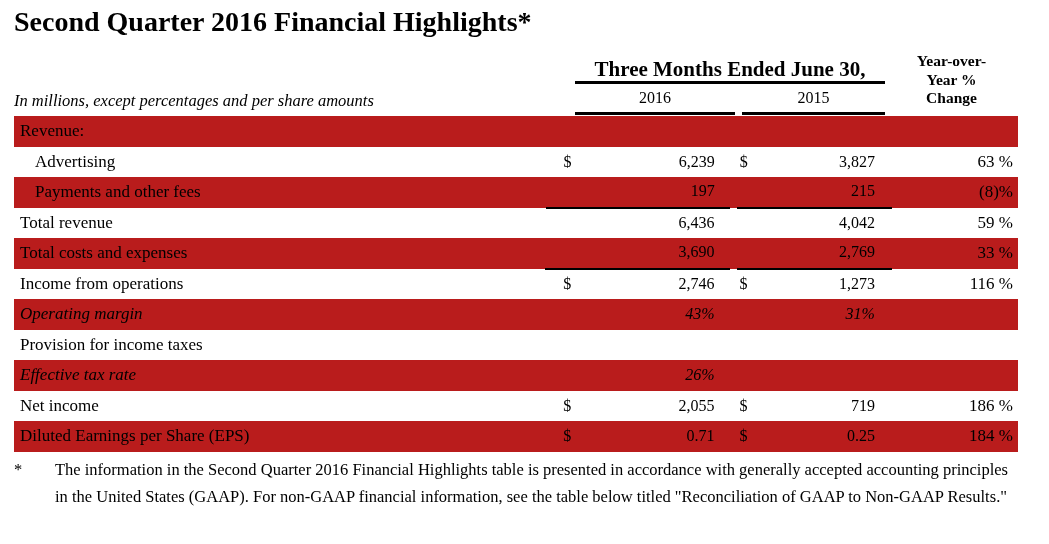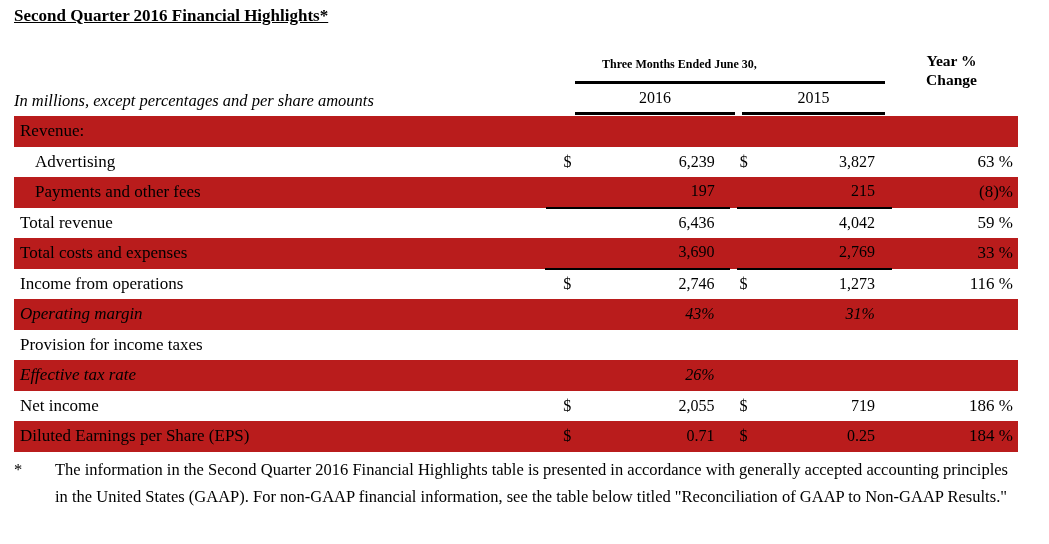--- a/index.html
+++ b/index.html
@@ -6,31 +6,31 @@
   body {
     width: 1049px; height: 544px;
     background: #ffffff;
     font-family: "Liberation Serif", serif;
     color: #000000;
   }
   .page { position: relative; width: 1049px; height: 544px; overflow: hidden; }
 
   .title {
     position: absolute; left: 14px; top: 6px;
-    font-size: 17px; font-weight: bold; text-decoration: underline;
+    font-size: 28px; font-weight: bold;
   }
 
   .units-note {
     position: absolute; left: 14px; top: 91px;
     font-size: 16.5px; font-style: italic;
   }
 
   .period-header {
-    position: absolute; left: 602px; top: 57px; width: 310px;
-    text-align: left; font-weight: bold; font-size: 12px;
+    position: absolute; left: 575px; top: 57px; width: 310px;
+    text-align: center; font-weight: bold; font-size: 21px;
   }
   .period-rule {
     position: absolute; left: 575px; top: 81px; width: 310px; height: 3px;
     background: #000;
   }
   .col-head {
     position: absolute; top: 89px;
     text-align: center; font-weight: normal; font-size: 16px;
   }
   .col-head.y2016 { left: 575px; width: 160px; }
@@ -79,20 +79,21 @@
 
   <div class="period-header">Three Months Ended June 30,</div>
   <div class="period-rule"></div>
 
   <div class="col-head y2016">2016</div>
   <div class="col-head y2015">2015</div>
   <div class="col-rule y2016"></div>
   <div class="col-rule y2015"></div>
 
   <div class="yoy-header">
+    <div>Year-over-</div>
     <div>Year %</div>
     <div>Change</div>
   </div>
 
   <div class="table-body">
       <div class="row shaded">
       <div class="cell label">Revenue:</div>
       <div class="money c2016">
         <span class="dollar"></span>
         <span class="val"></span>

